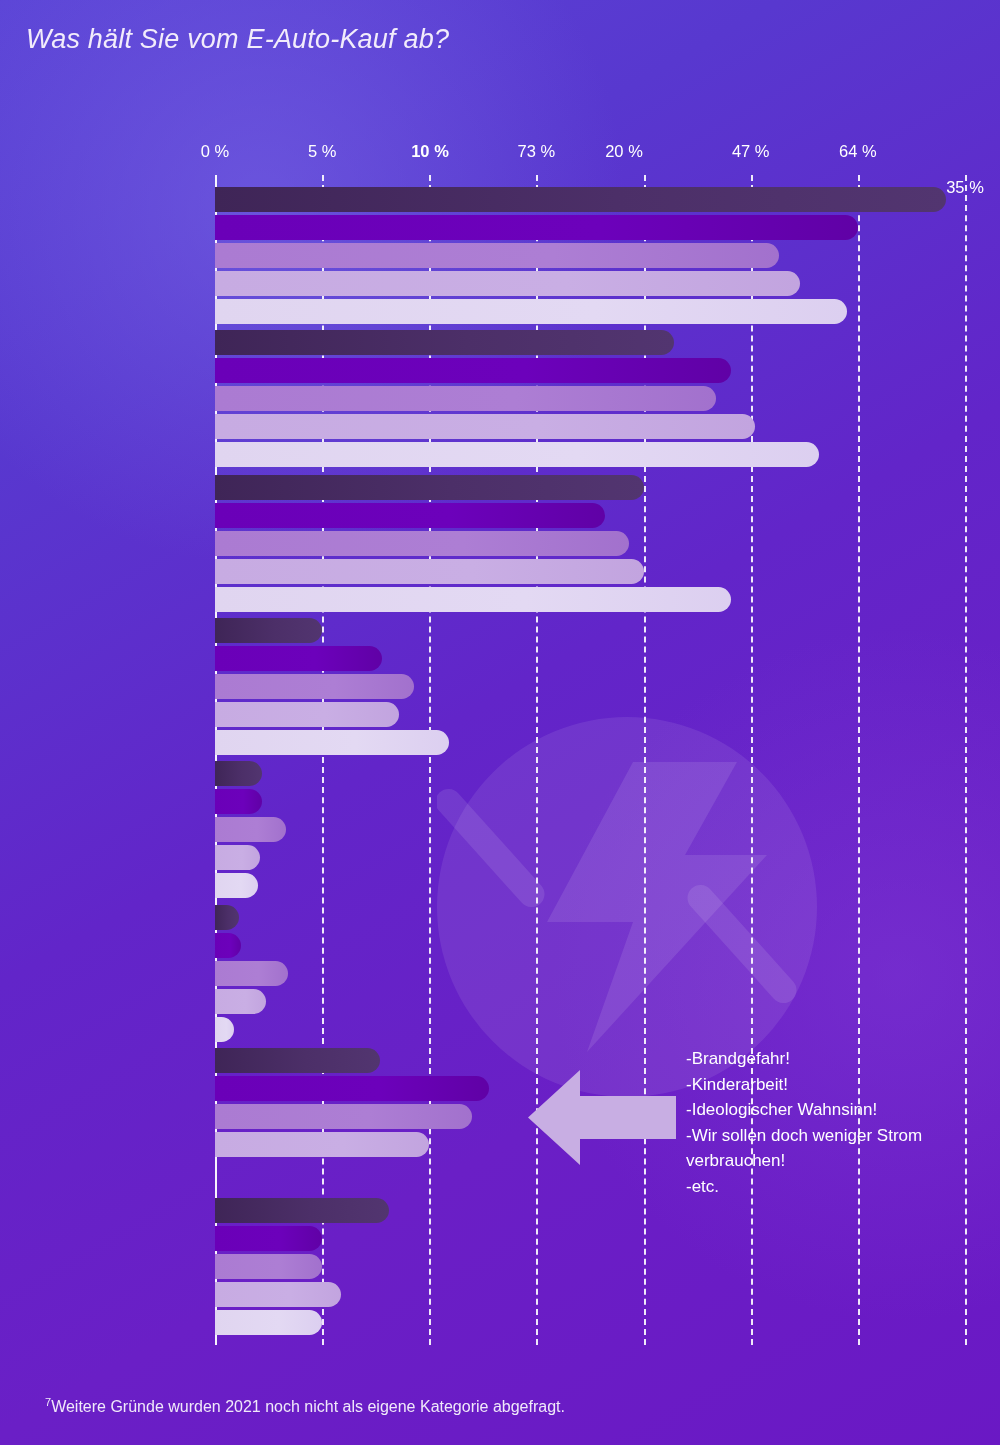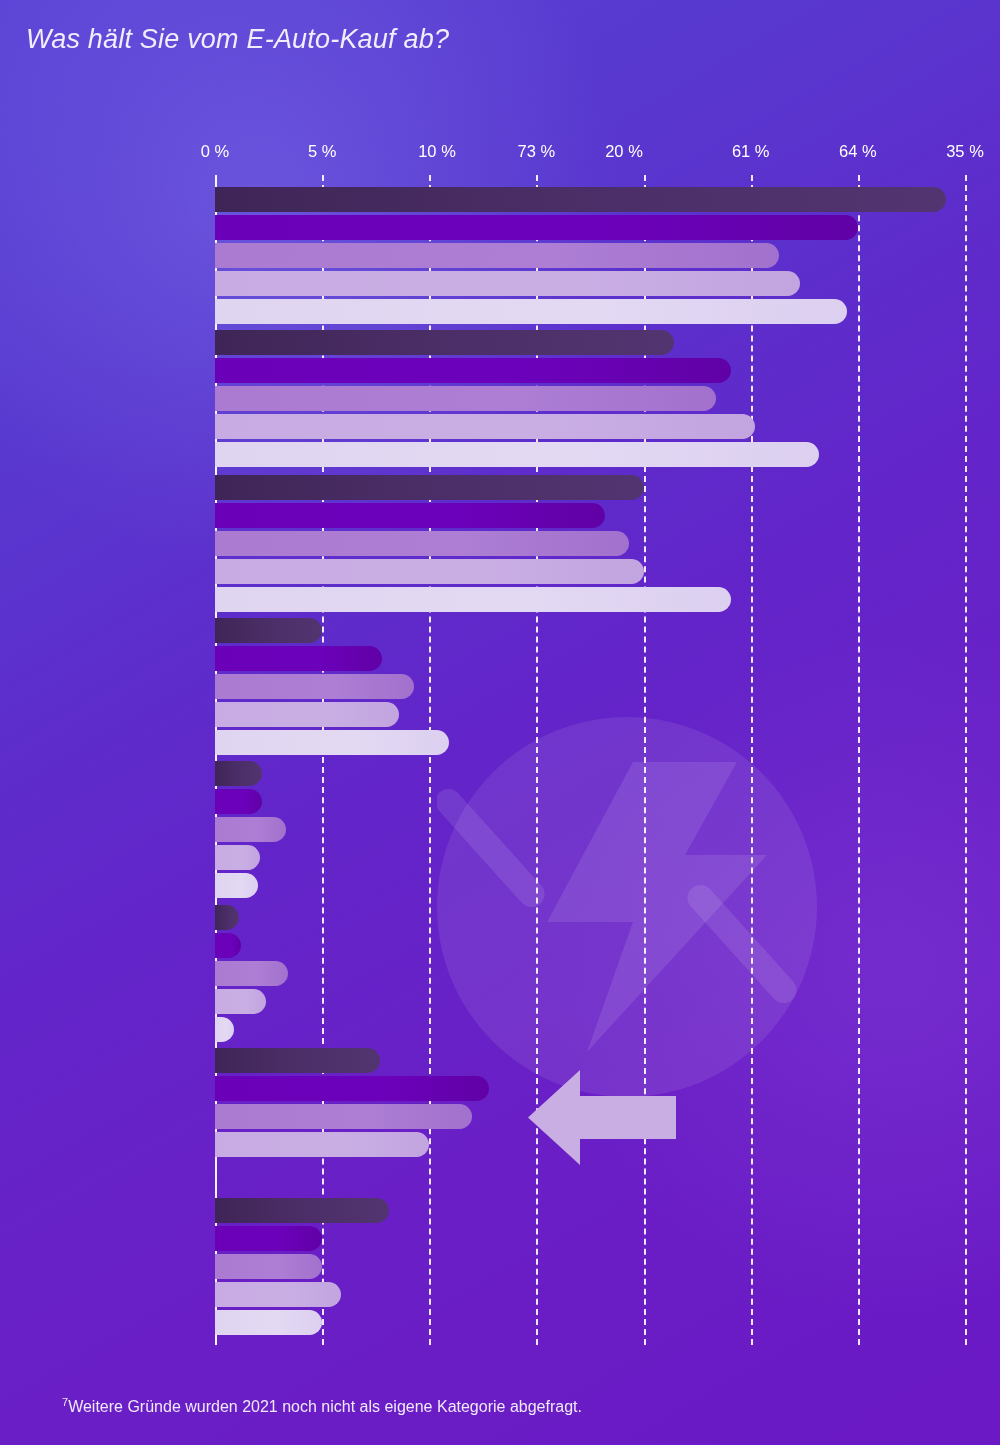--- a/index.html
+++ b/index.html
@@ -118,21 +118,21 @@
   }
   #arrow {
     position: absolute;
     left: 528px; top: 1070px;
     width: 148px; height: 95px;
   }
 
   
   #footnote {
     position: absolute;
-    left: 62px; top: 1396px;
+    left: 45px; top: 1396px;
     font-size: 16px;
     color: #f0e9fa;
   }
   #footnote sup { font-size: 11px; vertical-align: super; }
 </style>
 </head>
 <body>
 
 <div id="page">
 
@@ -151,31 +151,31 @@
   </div>
 
   <div id="title">Was hält Sie vom E-Auto-Kauf ab?</div>
 
   <div id="plot">
       <div class="gridline solid" style="left: 0px;"></div>
       <div class="tick-label" style="left: 0px;">0 %</div>
       <div class="gridline" style="left: 107.143px;"></div>
       <div class="tick-label" style="left: 107.143px;">5 %</div>
       <div class="gridline" style="left: 214.286px;"></div>
-      <div class="tick-label" style="left: 222px;">10 %</div>
+      <div class="tick-label" style="left: 215px; font-weight: bold;">10 %</div>
       <div class="gridline" style="left: 321.429px;"></div>
       <div class="tick-label" style="left: 321.429px;">73 %</div>
       <div class="gridline" style="left: 428.571px;"></div>
       <div class="tick-label" style="left: 409px;">20 %</div>
       <div class="gridline" style="left: 535.714px;"></div>
-      <div class="tick-label" style="left: 535.714px;">61 %</div>
+      <div class="tick-label" style="left: 535.714px;">47 %</div>
       <div class="gridline" style="left: 642.857px;"></div>
       <div class="tick-label" style="left: 642.857px;">64 %</div>
       <div class="gridline" style="left: 750px;"></div>
-      <div class="tick-label" style="left: 750px;">35 %</div>
+      <div class="tick-label" style="left: 750px; margin-top: 36px;">35 %</div>
       <div class="group" style="top: 12px;">
         <div class="bar s0" title="series-1: 34.1 %" style="top: 0px; width: 730.714px;"></div>
         <div class="bar s1" title="series-2: 30 %" style="top: 28px; width: 642.857px;"></div>
         <div class="bar s2" title="series-3: 26.3 %" style="top: 56px; width: 563.571px;"></div>
         <div class="bar s3" title="series-4: 27.3 %" style="top: 84px; width: 585px;"></div>
         <div class="bar s4" title="series-5: 29.5 %" style="top: 112px; width: 632.143px;"></div>
       </div>
       <div class="group" style="top: 155px;">
         <div class="bar s0" title="series-1: 21.4 %" style="top: 0px; width: 458.571px;"></div>
         <div class="bar s1" title="series-2: 24.1 %" style="top: 28px; width: 516.429px;"></div>
@@ -225,16 +225,22 @@
         <div class="bar s4" title="series-5: 5 %" style="top: 112px; width: 107.143px;"></div>
       </div>
     </div>
 
   <div id="arrow">
     <svg viewBox="0 0 148 95" width="148" height="95" aria-hidden="true">
       <polygon points="0,47.5 52,0 52,26 148,26 148,69 52,69 52,95" fill="#c8aee3"></polygon>
     </svg>
   </div>
 
+  <div id="annotation">-Brandgefahr!
+-Kinderarbeit!
+-Ideologischer Wahnsinn!
+-Wir sollen doch weniger Strom
+ verbrauchen!
+-etc.</div>
 
   <div id="footnote"><sup>7</sup><span>Weitere Gründe wurden 2021 noch nicht als eigene Kategorie abgefragt.</span></div>
 
 </div>
 
 </body></html>

